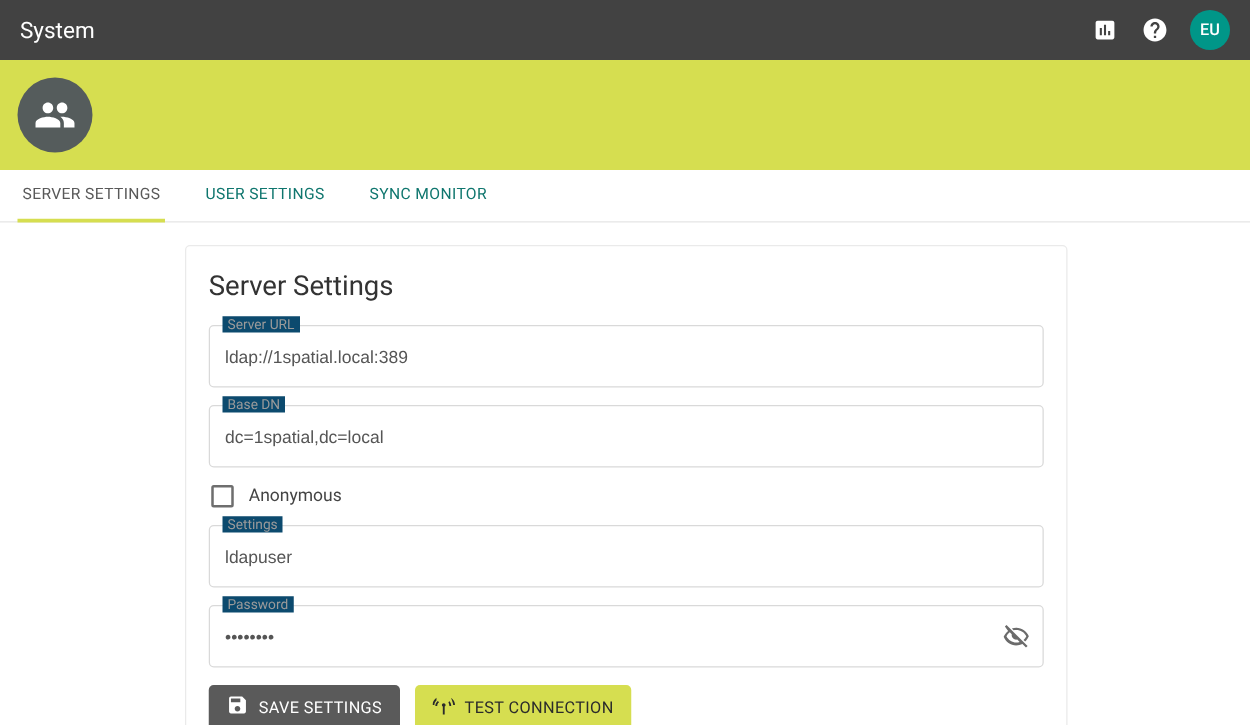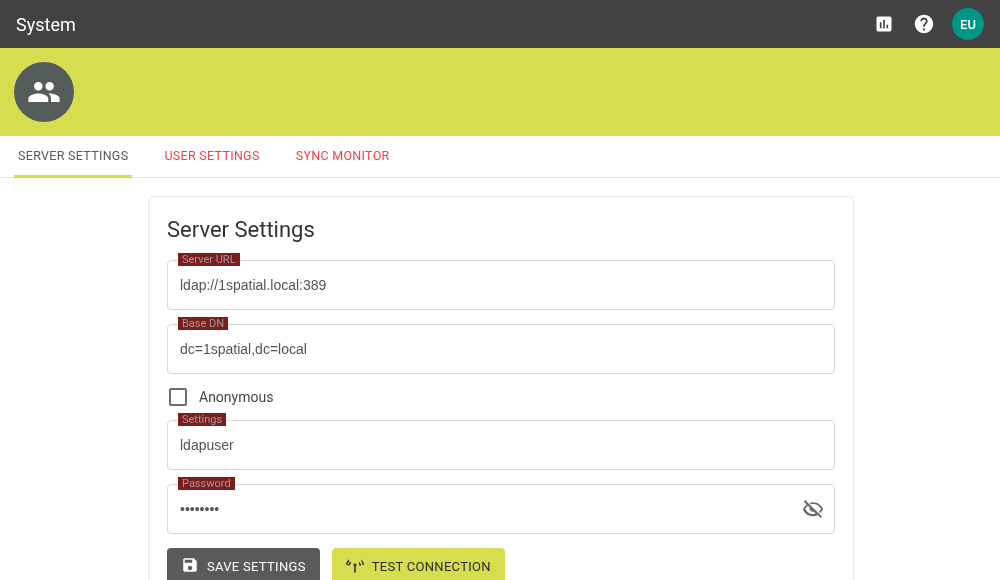--- a/index.html
+++ b/index.html
@@ -55,21 +55,21 @@
       padding: 0 14px;
       height: 42px;
     }
     .tab {
       height: 42px;
       padding: 0 4px;
       margin-right: 28px;
       display: flex; align-items: center;
       font-size: 12.5px;
       letter-spacing: 0.3px;
-      color: #ef4444;
+      color: #0f766e;
       text-transform: uppercase;
       cursor: pointer;
       border-bottom: 3px solid transparent;
     }
     .tab.active { color: #595959; border-bottom-color: #d6de50; }
     
     .main {
       padding: 18px 0 0 148px;
     }
     .card {
@@ -87,21 +87,21 @@
       height: 50px;
       width: 100%;
       margin-bottom: 14px;
       display: flex;
       align-items: center;
     }
     .field-label {
       position: absolute;
       top: -8px;
       left: 10px;
-      background: #7f1d1d;
+      background: #0c4a6e;
       padding: 0 4px;
       font-size: 11px;
       color: #9a9a9a;
     }
     .field-input {
       border: none;
       outline: none;
       width: 100%;
       height: 100%;
       padding: 0 12px;

